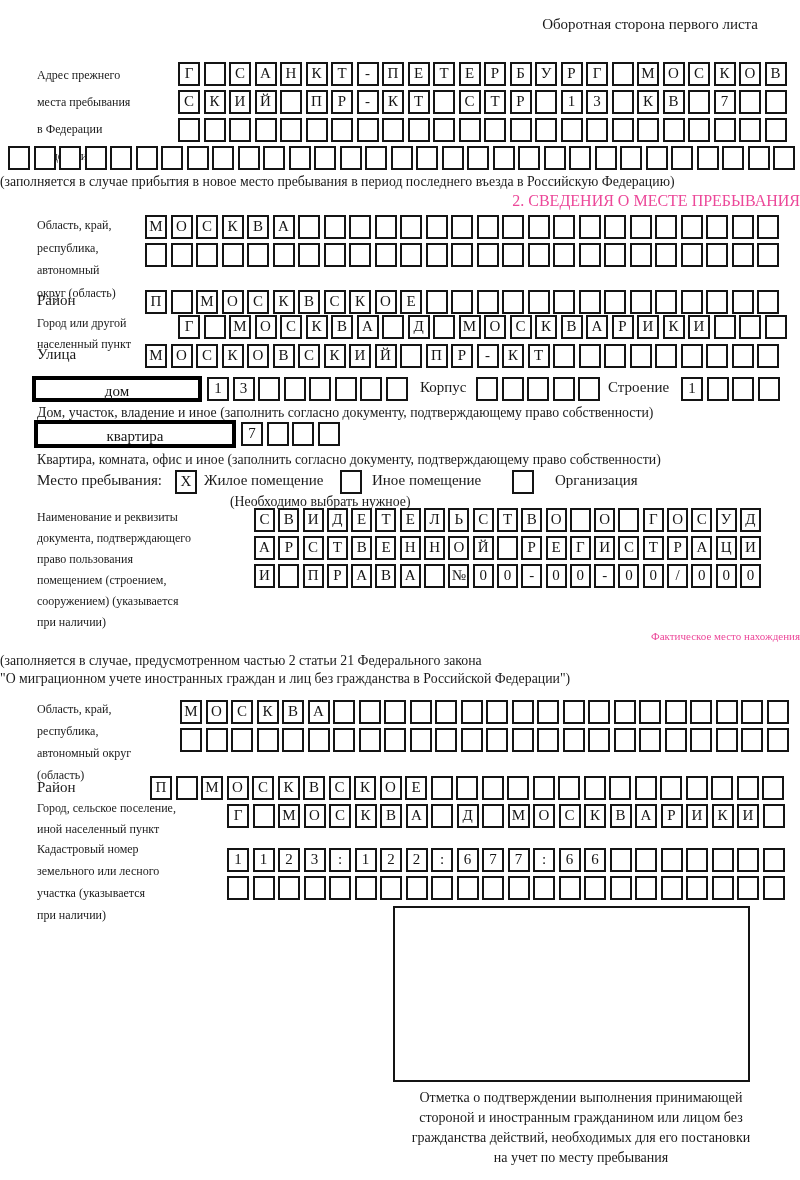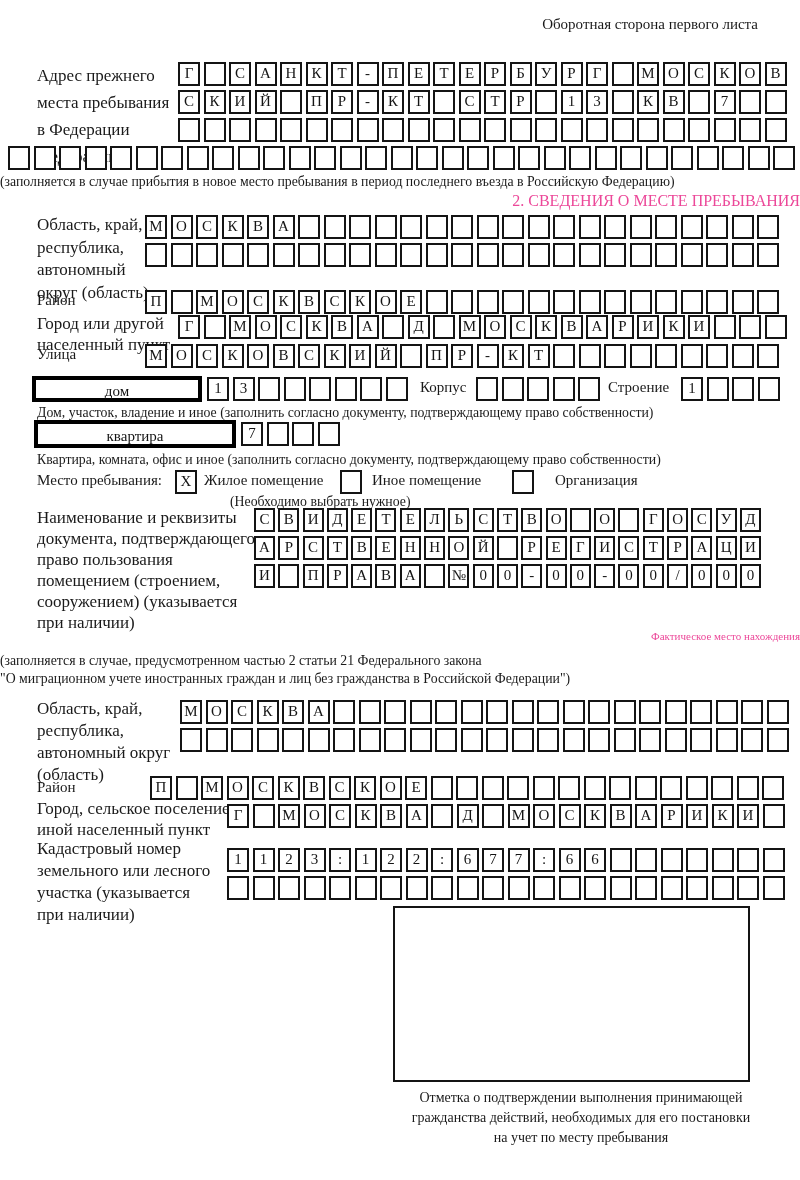--- a/index.html
+++ b/index.html
@@ -6,21 +6,21 @@
   html,body{background:#fff}
   body{font-family:"Liberation Serif","DejaVu Serif",serif;color:#000}
   .page{position:relative;width:800px;height:1180px;background:#fff;overflow:hidden}
   .abs{position:absolute}
   .cells{display:flex;gap:3.5px}
   .cell{flex:0 0 22px;width:22px;height:24px;border:2px solid #141414;
         font-size:15px;line-height:19px;text-align:center;color:#141414;background:#fff}
   .cells-doc{gap:3.3px}
   .cells-doc .cell{flex-basis:21px;width:21px}
   .lbl{font-size:15px;white-space:nowrap;color:#1a1a1a}
-  .lline{font-size:17px;white-space:nowrap;color:#1a1a1a}
+  .lline{font-size:12px;white-space:nowrap;color:#1a1a1a}
   .cap{font-size:13.8px;color:#1a1a1a;white-space:nowrap}
   .title{font-weight:normal;font-size:16px;text-align:right;color:#ec4899}
   .bigbox{border:4px solid #000000;text-align:center;font-size:15px;color:#141414;background:#fff}
   .checkbox{display:inline-block;width:22px;height:24px;border:2px solid #141414;
             text-align:center;font-size:15px;line-height:19px;color:#141414;background:#fff}
   .center{width:100%;}
   .stamp-box{border:2px solid #141414;background:#fff}
   .stamp-line{font-size:14px;line-height:20px;text-align:center;color:#1a1a1a}
 </style>
 </head>
@@ -597,17 +597,18 @@
       <span class="cell"></span>
       <span class="cell"></span>
       <span class="cell"></span>
       <span class="cell"></span>
       <span class="cell"></span>
     </div>
 
   <div class="stamp-box abs" style="left:393px;top:906px;width:357px;height:176px"></div>
   <div class="abs" style="left:376px;top:1088px;width:410px">
     <div class="stamp-line">Отметка о подтверждении выполнения принимающей</div>
+    <div class="stamp-line">стороной и иностранным гражданином или лицом без</div>
     <div class="stamp-line">гражданства действий, необходимых для его постановки</div>
     <div class="stamp-line">на учет по месту пребывания</div>
   </div>
 
 </div>
 
 </body></html>

